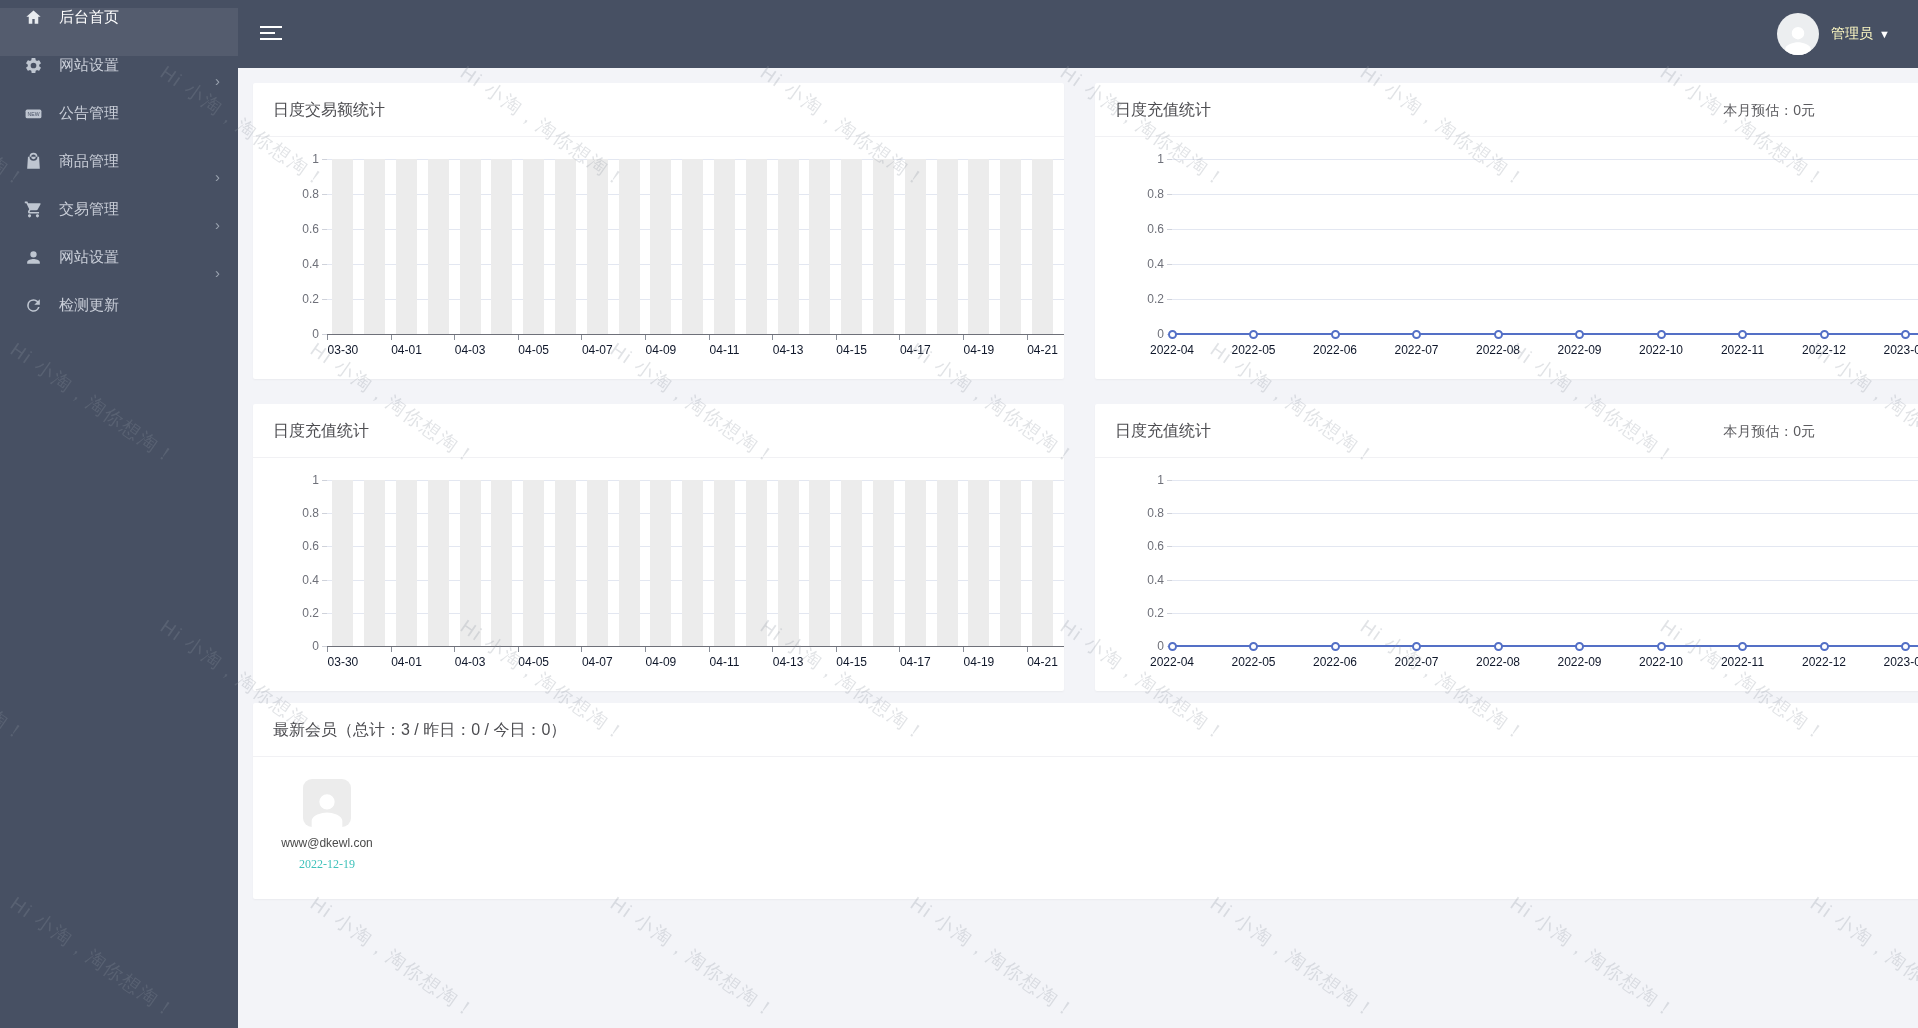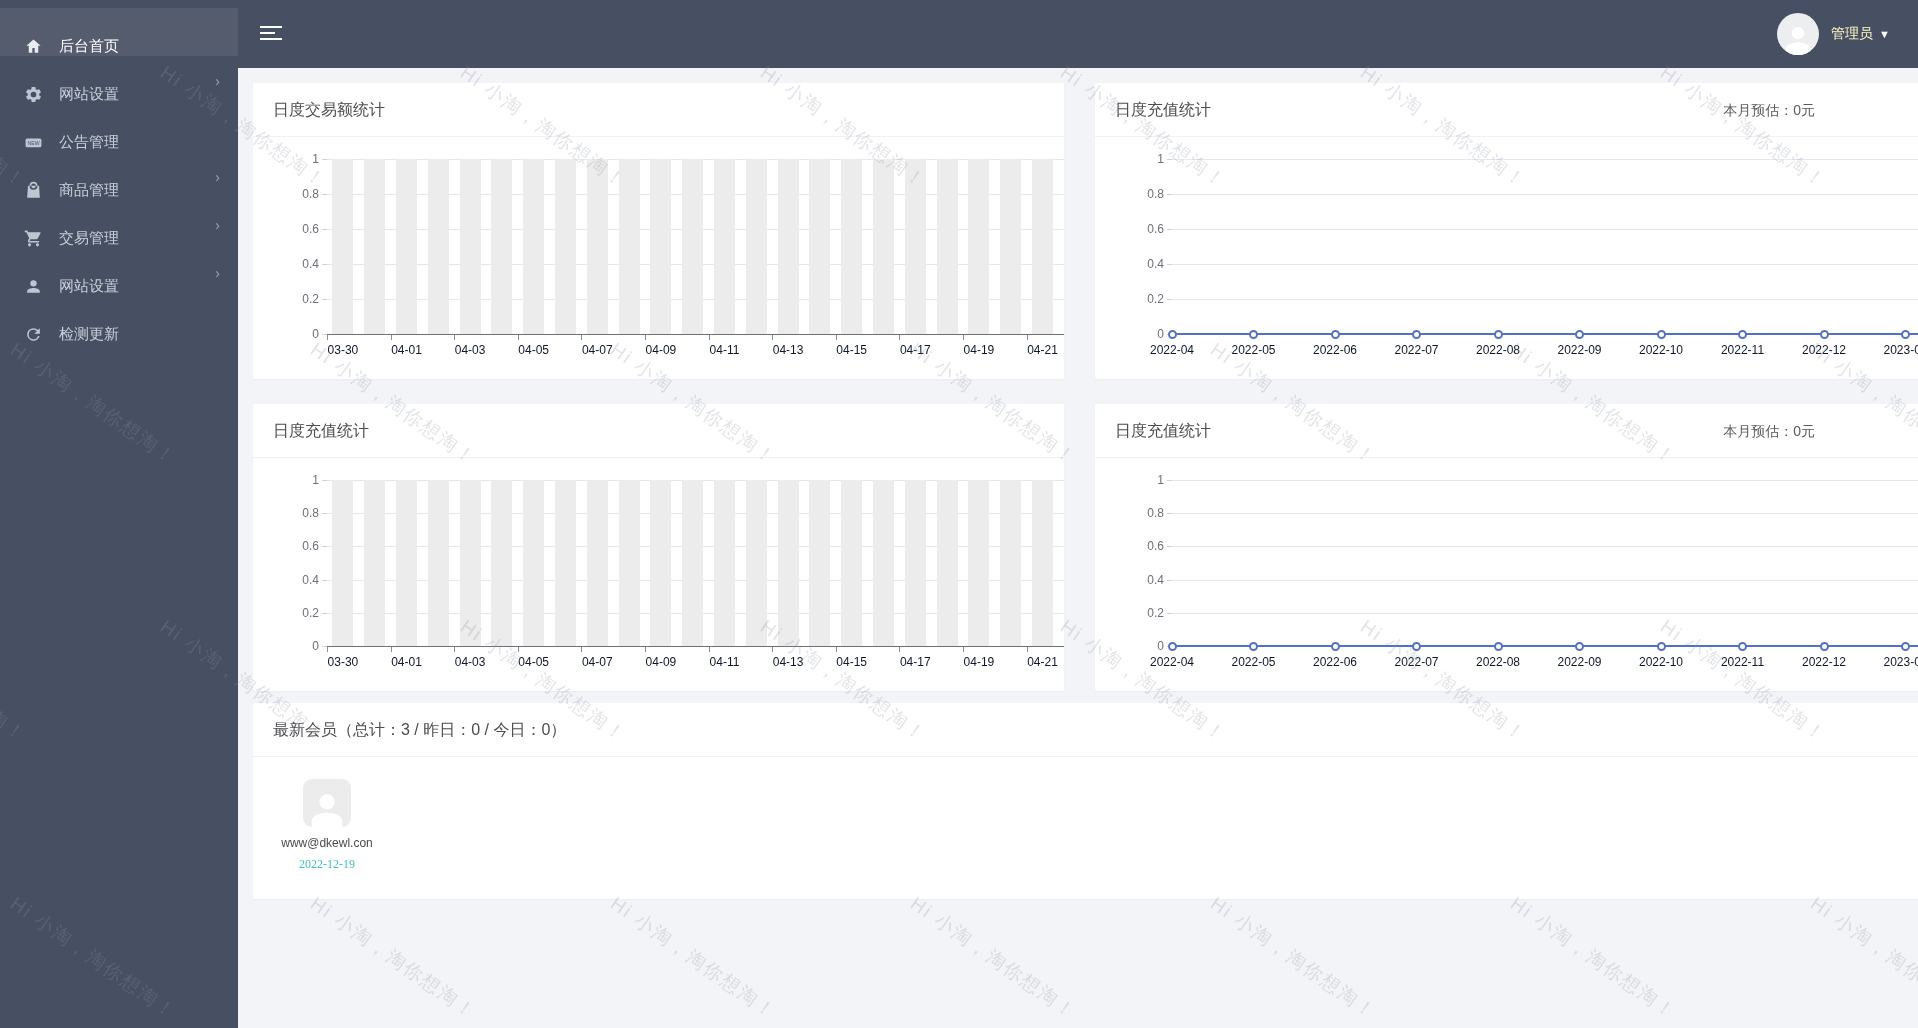--- a/index.html
+++ b/index.html
@@ -8,21 +8,21 @@
     background:#f3f4f8;font-family:"Liberation Sans","DejaVu Sans",sans-serif;
   }
   
   .sidebar{position:absolute;left:0;top:0;width:238px;height:1028px;background:#475063;z-index:5;}
   .logo{height:68px;background:#ffffff;display:flex;align-items:center;padding-left:34px;box-sizing:border-box;cursor:pointer;}
   .logo svg{width:44px;height:44px;flex:0 0 auto;}
   .logo-text{margin-left:10px;line-height:1;}
   .logo-title{font-size:29px;font-weight:bold;color:#3c3c3c;letter-spacing:2px;}
   .logo-sub{font-size:10px;color:#9a9a9a;letter-spacing:3px;margin-top:4px;}
   .menu{padding-top:8px;}
-  .menu-item{position:relative;height:48px;display:flex;align-items:flex-end;padding-left:24px;color:#c9ced8;font-size:15px;cursor:pointer;}
+  .menu-item{position:relative;height:48px;display:flex;align-items:flex-start;padding-left:24px;color:#c9ced8;font-size:15px;cursor:pointer;}
   .menu-item.active{background:rgba(255,255,255,0.07);color:#ffffff;}
   .menu-item .mi-icon{width:19px;height:19px;margin-right:16px;flex:0 0 auto;display:flex;align-items:center;justify-content:center;}
   .menu-item .mi-icon svg{width:19px;height:19px;fill:#bfc6d1;}
   .menu-item.active .mi-icon svg{fill:#e8ebef;}
   .menu-item .chev{position:absolute;right:18px;top:50%;transform:translateY(-50%);font-size:15px;color:#9aa2af;}
   
   .topbar{position:absolute;left:238px;top:0;right:0;height:68px;background:#475063;z-index:4;}
   .hamburger{position:absolute;left:22px;top:26px;width:22px;height:16px;cursor:pointer;}
   .hamburger span{display:block;height:2px;background:#ffffff;margin-bottom:4px;}
   .hamburger span:nth-child(2){width:15px;}

